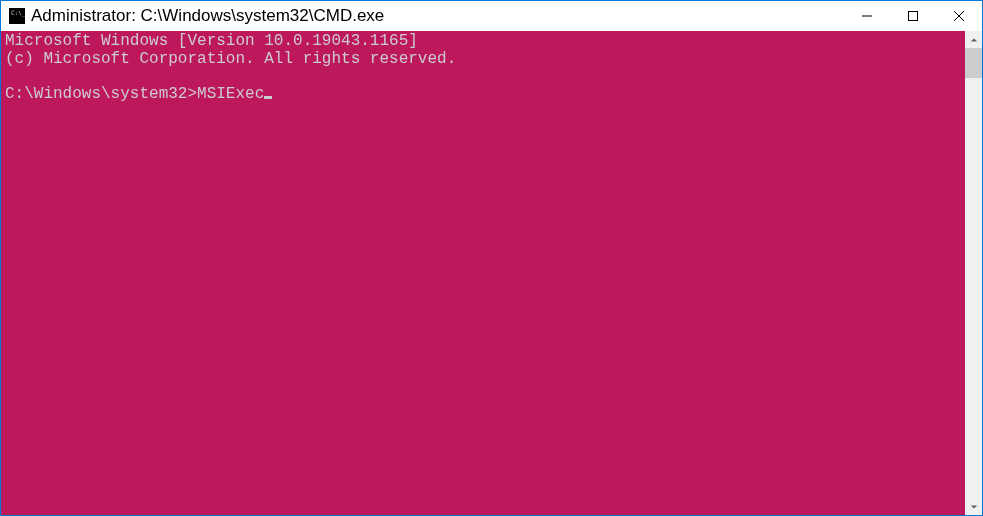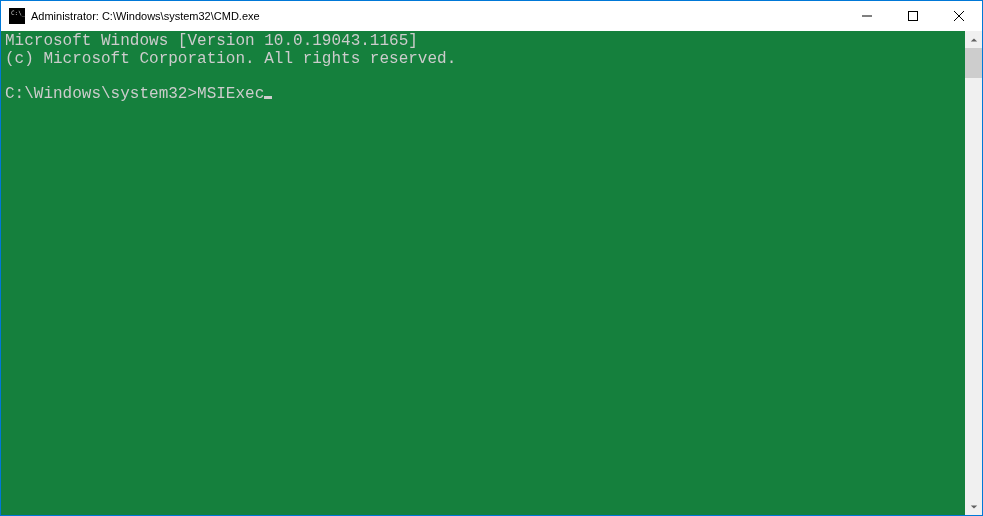--- a/index.html
+++ b/index.html
@@ -44,21 +44,21 @@
       content: "C:\\_";
       color: #ccc;
       font-size: 6px;
       font-family: Consolas, monospace;
       position: absolute;
       top: 2px;
       left: 2px;
       line-height: 6px;
     }
     .titlebar-title {
-      font-size: 11px;
+      font-size: 17px;
       color: #000;
       flex: 1;
     }
     .titlebar-buttons {
       display: flex;
       height: 100%;
     }
     .titlebar-btn {
       width: 46px;
       height: 100%;
@@ -75,21 +75,21 @@
       fill: none;
     }
     .console-wrap {
       flex: 1;
       display: flex;
       background: #0c0c0c;
       min-height: 0;
     }
     .console {
       flex: 1;
-      background: #15803d;
+      background: #be185d;
       color: #cccccc;
       font-family: Consolas, "Courier New", monospace;
       font-size: 16px;
       line-height: 1.1;
       padding: 2px 0 0 4px;
       white-space: pre;
       overflow: hidden;
     }
     .scrollbar {
       width: 17px;

